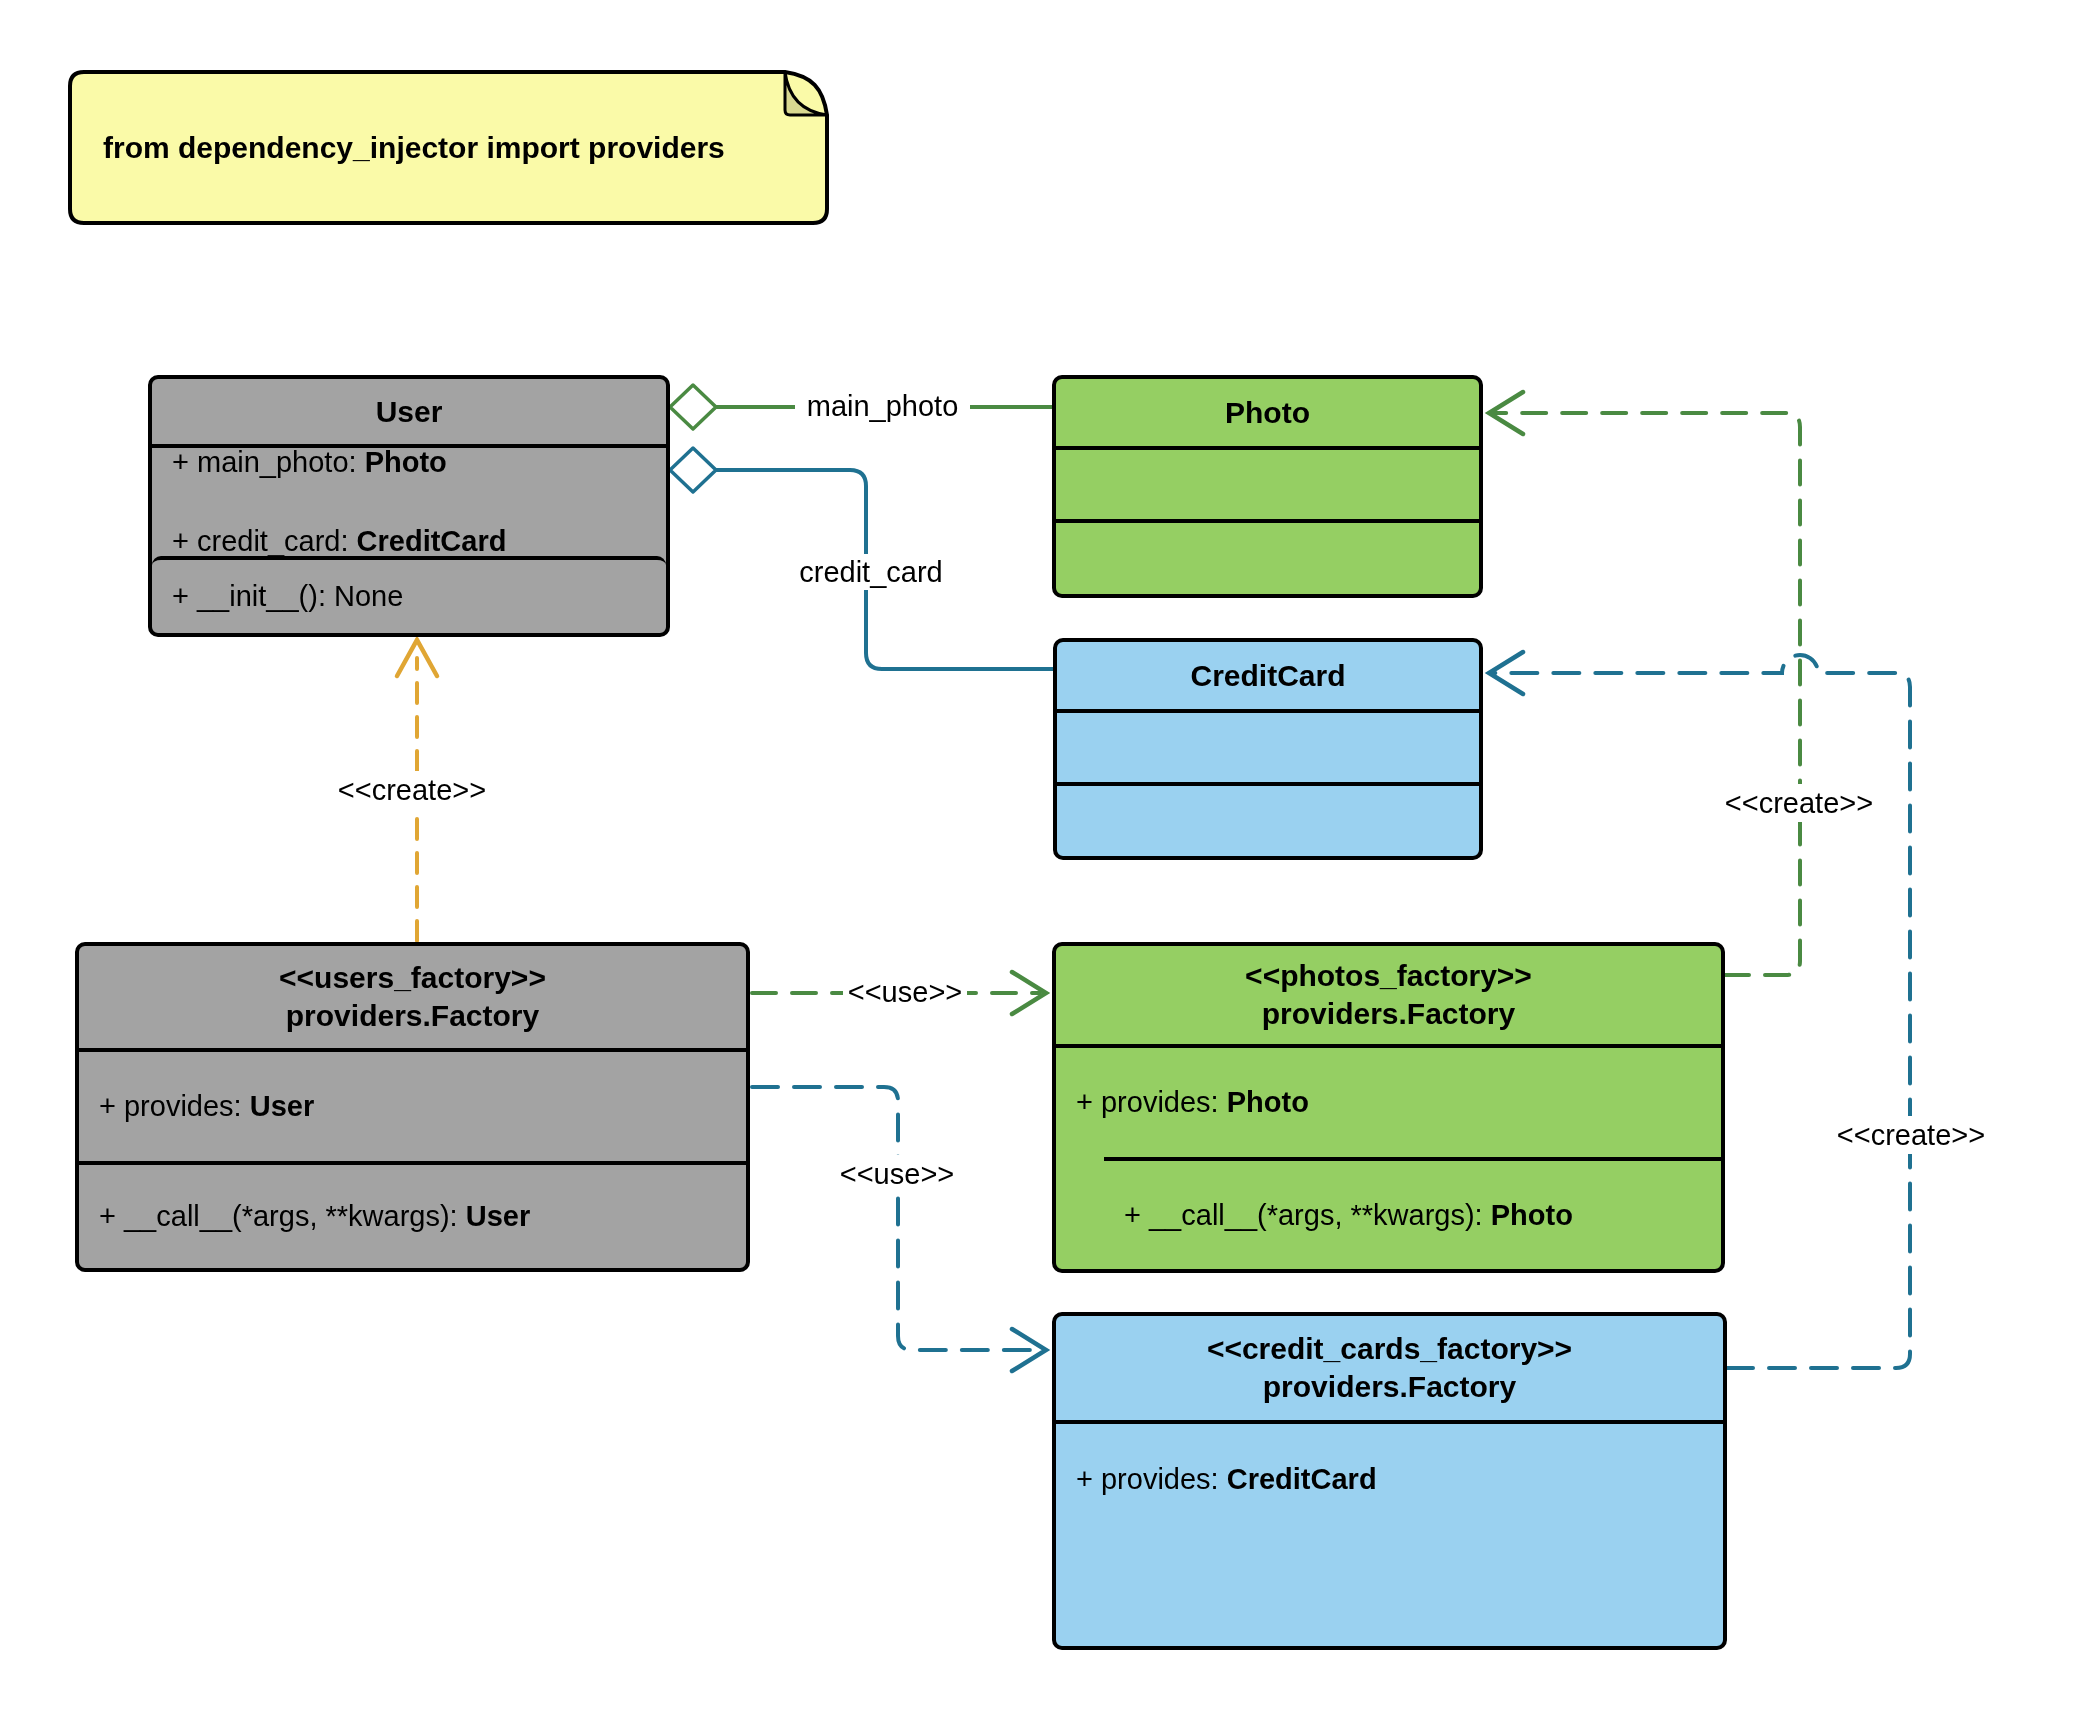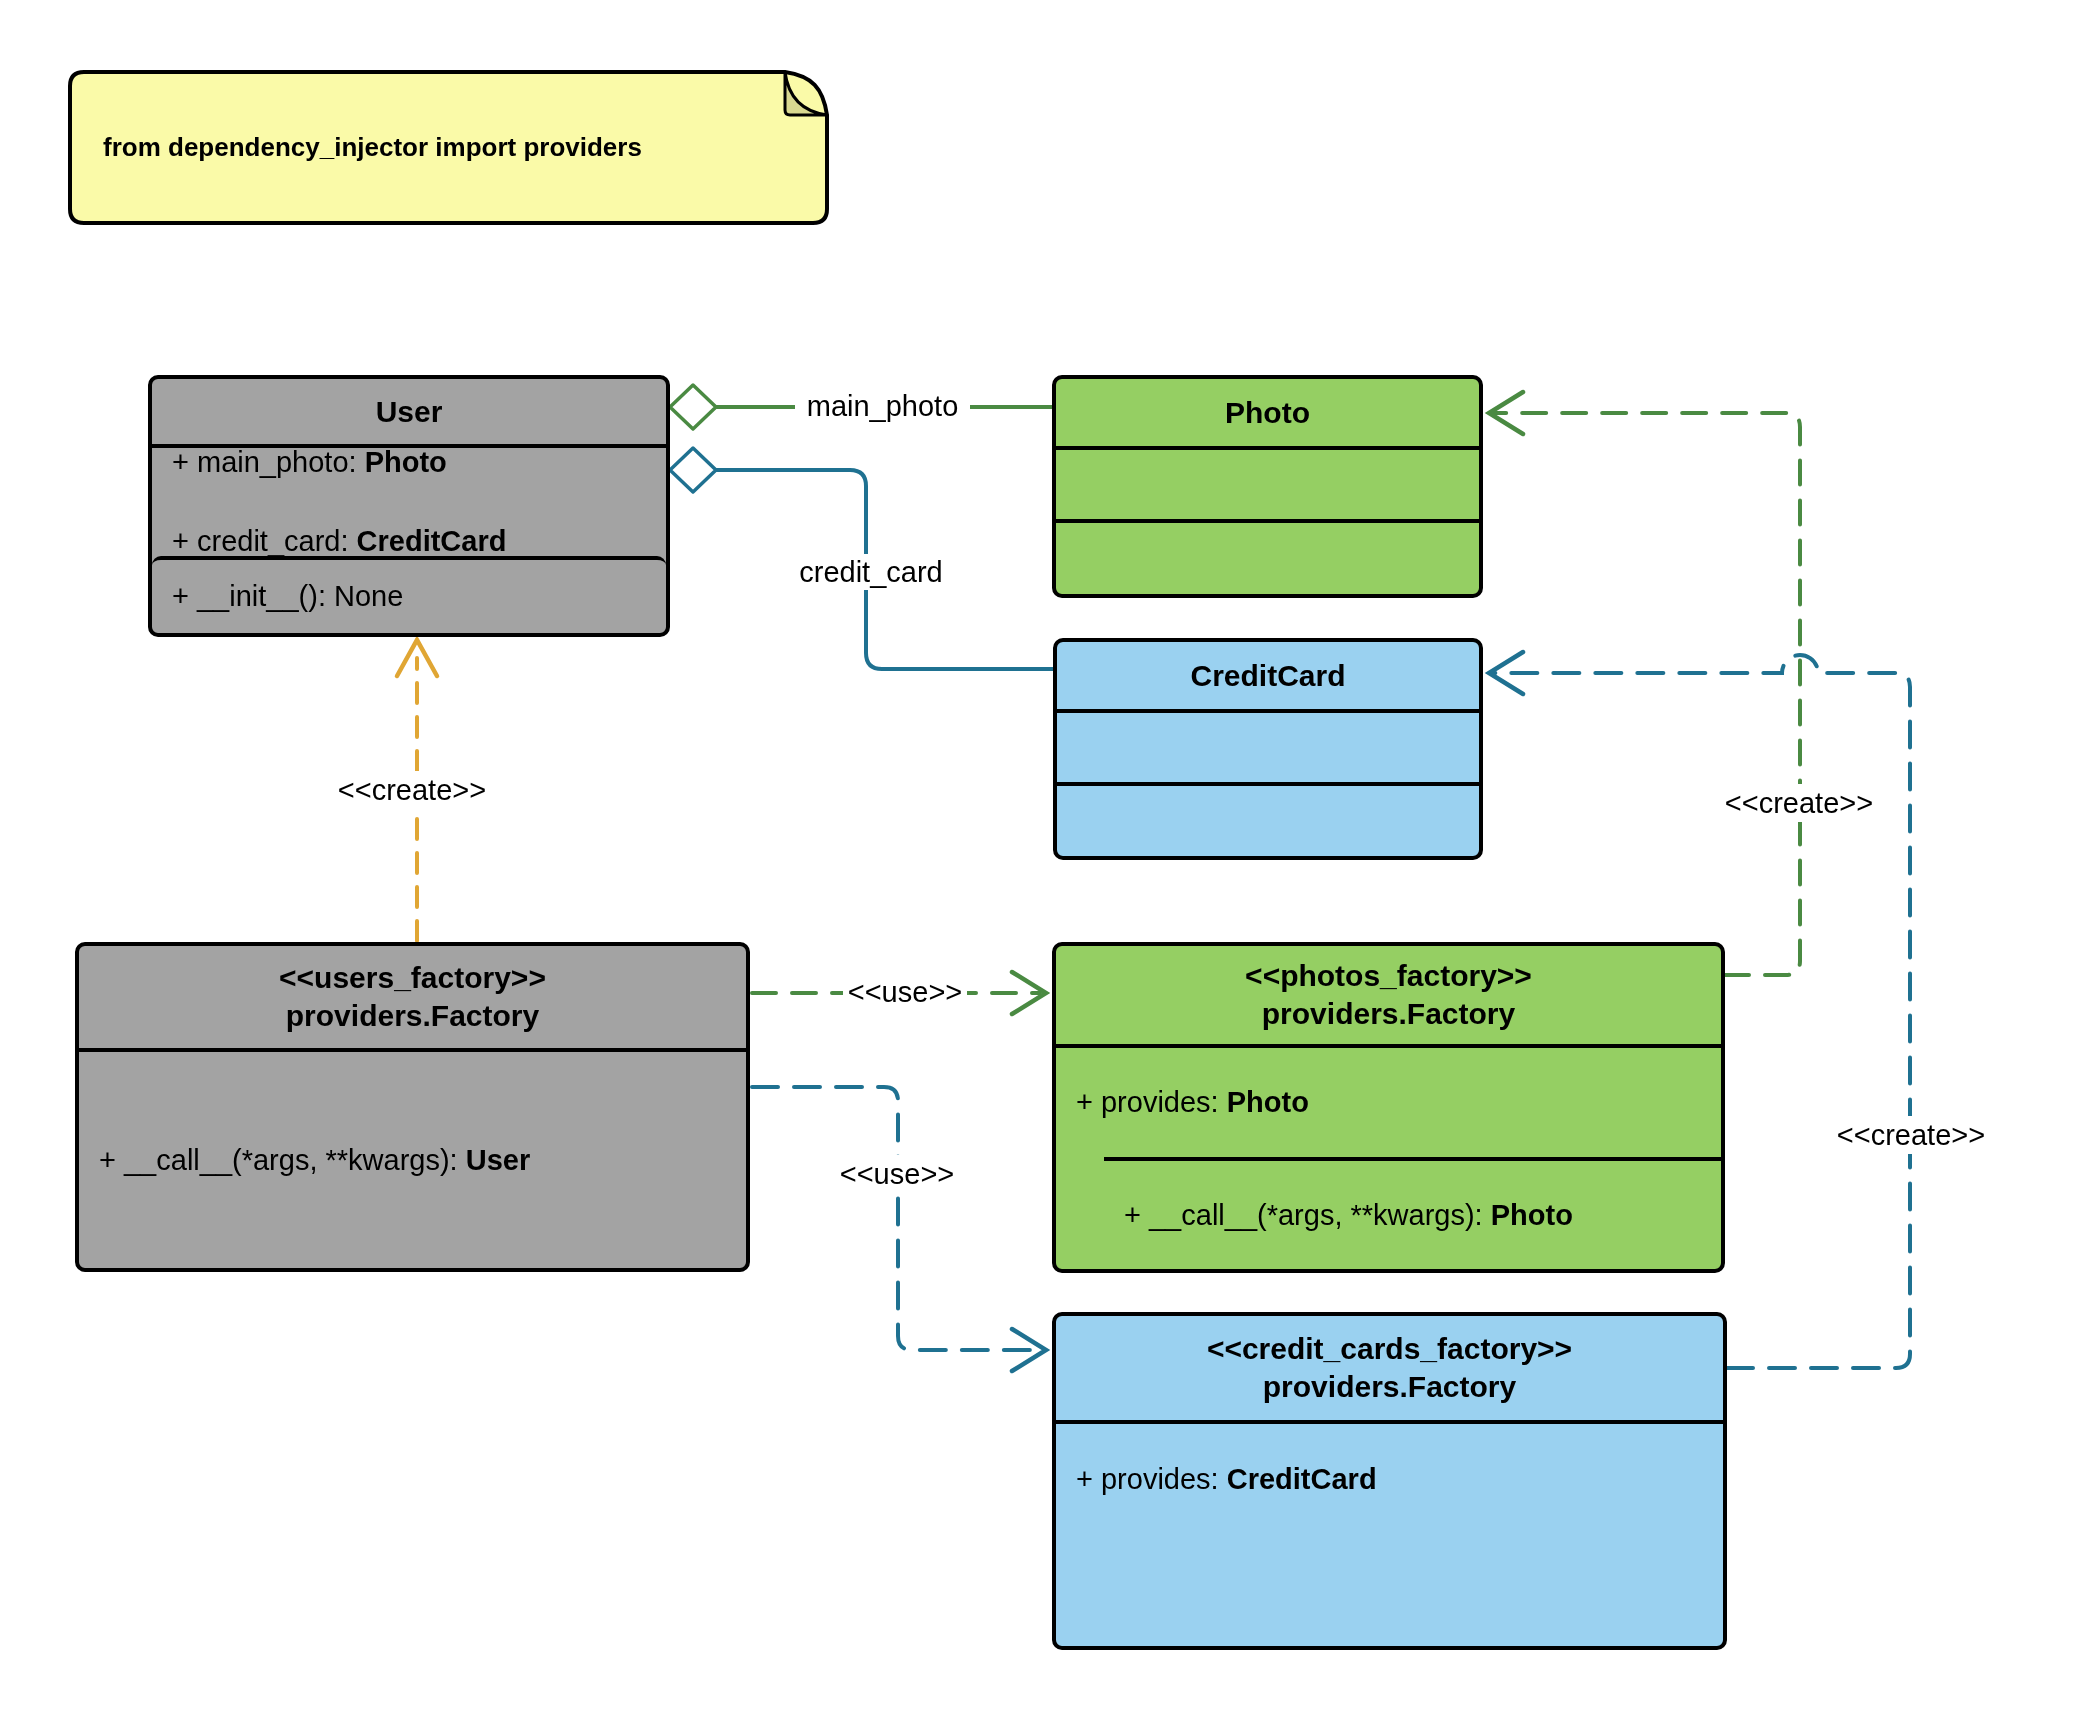--- a/index.html
+++ b/index.html
@@ -16,21 +16,21 @@
   .sec + .sec{border-top:4px solid #000;}
   .sec.title{display:flex;flex-direction:column;align-items:center;justify-content:center;
              font-weight:bold;font-size:30px;line-height:38px;text-align:center;}
   .sec.members{display:flex;flex-direction:column;justify-content:center;
                padding-left:20px;font-size:29px;line-height:39px;}
   .sec.members b{font-weight:bold;}
   
   .edge-label{position:absolute;z-index:3;background:#ffffff;font-size:29px;line-height:36px;
               text-align:center;white-space:nowrap;display:flex;align-items:center;justify-content:center;}
   
-  .note-text{position:absolute;z-index:3;font-weight:bold;font-size:26px;display:flex;align-items:center;}
+  .note-text{position:absolute;z-index:3;font-weight:bold;font-size:30px;display:flex;align-items:center;}
 </style>
 </head>
 <body>
 
 <div id="canvas">
 
   <svg class="overlay" width="2074" height="1725" viewBox="0 0 2074 1725">
 
     <g>
       <path d="M 84,72 L 785,72 C 812,76 823,88 827,115 L 827,209 Q 827,223 813,223 L 84,223 Q 70,223 70,209 L 70,86 Q 70,72 84,72 Z" stroke="#000000" stroke-width="4" stroke-linejoin="round" fill="#FAFAA8"></path>
@@ -102,20 +102,23 @@
     </div>
     <div class="sec" style="height:73px;"></div>
     <div class="sec" style="flex:1 1 auto;"></div>
   </div>
 
   <div class="uml fill-yellow" style="left:75px;top:942px;width:675px;height:330px;">
     <div class="sec title" style="height:102px;">
       <span>&lt;&lt;users_factory&gt;&gt;</span>
       <span>providers.Factory</span>
     </div>
+    <div class="sec members" style="height:113px;">
+      <div><span>+ provides: </span><b>User</b></div>
+    </div>
     <div class="sec members" style="flex:1 1 auto;">
       <div><span>+ __call__(*args, **kwargs): </span><b>User</b></div>
     </div>
   </div>
 
   <div class="uml fill-green" style="left:1052px;top:942px;width:673px;height:331px;">
     <div class="sec title" style="height:98px;">
       <span>&lt;&lt;photos_factory&gt;&gt;</span>
       <span>providers.Factory</span>
     </div>

